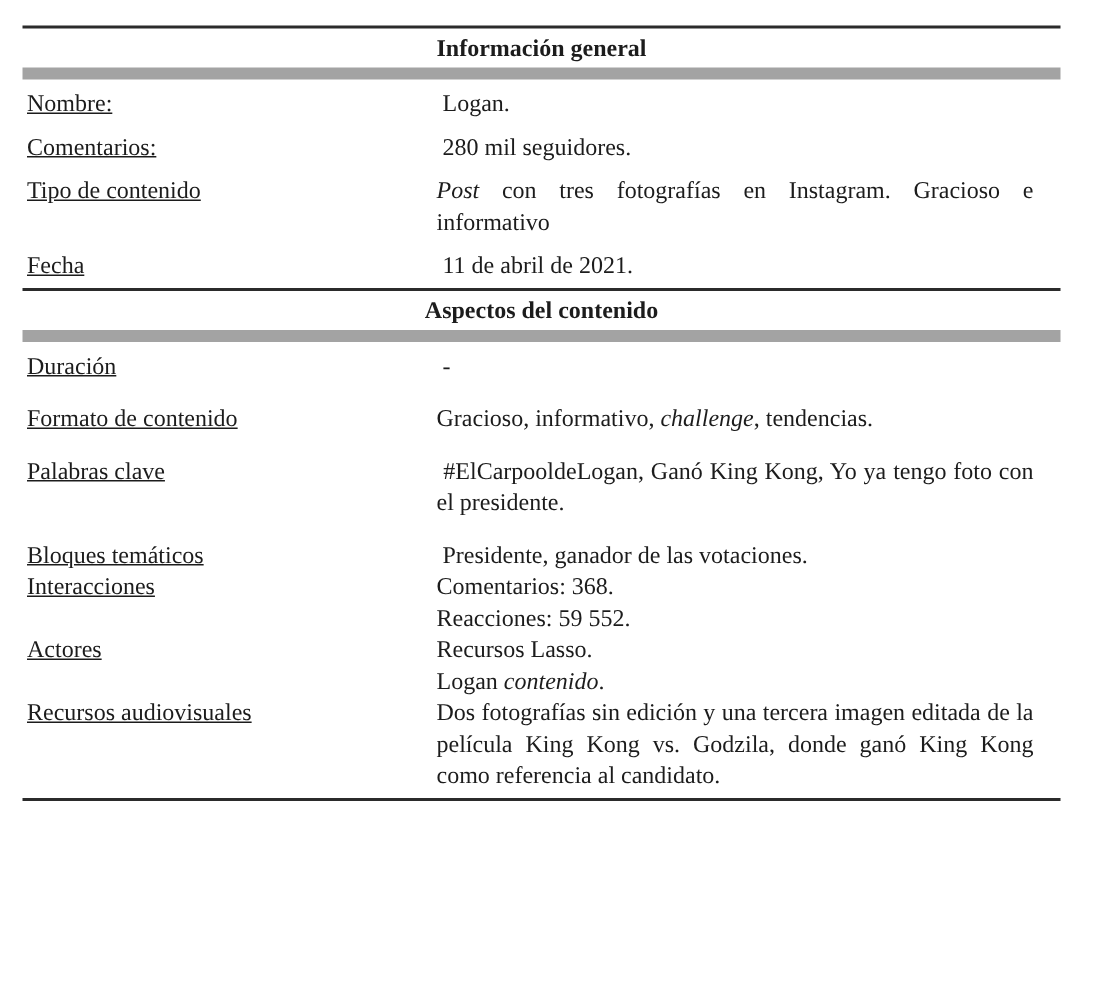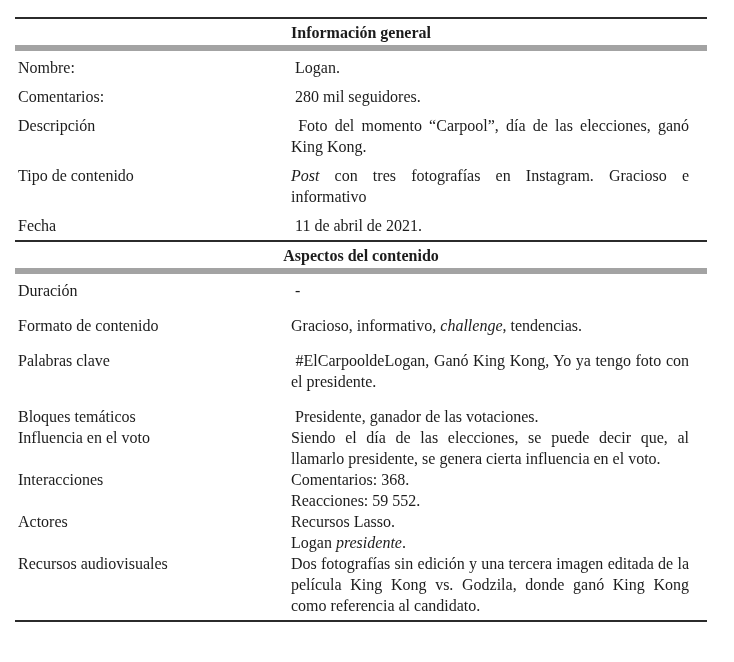--- a/index.html
+++ b/index.html
@@ -10,31 +10,31 @@
     color: #1c1c1c;
     overflow: hidden;
   }
   .doc-table {
     margin: 17px 0 0 15px;
     width: 692px;
     border-bottom: 2px solid #2b2b2b;
   }
   .section-header {
     border-top: 2px solid #2b2b2b;
-    border-bottom: 6px solid #a3a3a3;
+    border-bottom: 8px solid #a3a3a3;
     text-align: center;
     font-weight: bold;
     font-size: 16px;
     line-height: 21px;
     padding: 3px 0 2px 0;
   }
   .rows { padding: 6px 0 4px 0; }
   .row { display: flex; align-items: flex-start; }
   .cell { font-size: 16px; line-height: 21px; }
-  .cell.label { width: 276px; padding-left: 3px; flex: 0 0 auto; }
+  .cell.label { width: 276px; padding-left: 3px; flex: 0 0 auto; text-decoration: underline; }
   .cell.value { width: 416px; padding-right: 18px; flex: 0 0 auto; }
   .cell.value .para { text-align: justify; }
   .cell.value em { font-style: italic; }
   
   .rows.sec-0 .row { margin-bottom: 8px; }
   .rows.sec-0 .row:last-child { margin-bottom: 0; }
   
   .rows.sec-1 .row { margin-bottom: 0; }
   .rows.sec-1 .row:nth-child(1),
   .rows.sec-1 .row:nth-child(2),
@@ -50,26 +50,20 @@
         <div class="row">
           <div class="cell label">Nombre:</div>
           <div class="cell value">
             <p class="para"><span>&nbsp;Logan.</span></p>
           </div>
         </div>
         <div class="row">
           <div class="cell label">Comentarios:</div>
           <div class="cell value">
             <p class="para"><span>&nbsp;280 mil seguidores.</span></p>
-          </div>
-        </div>
-        <div class="row">
-          <div class="cell label">Descripción</div>
-          <div class="cell value">
-            <p class="para"><span>&nbsp;Foto del momento “Carpool”, día de las elecciones, ganó King Kong.</span></p>
           </div>
         </div>
         <div class="row">
           <div class="cell label">Tipo de contenido</div>
           <div class="cell value">
             <p class="para"><em>Post</em><span> con tres fotografías en Instagram. Gracioso e informativo</span></p>
           </div>
         </div>
         <div class="row">
           <div class="cell label">Fecha</div>
@@ -98,37 +92,31 @@
             <p class="para"><span>&nbsp;#ElCarpooldeLogan, Ganó King Kong, Yo ya tengo foto con el presidente.</span></p>
           </div>
         </div>
         <div class="row">
           <div class="cell label">Bloques temáticos</div>
           <div class="cell value">
             <p class="para"><span>&nbsp;Presidente, ganador de las votaciones.</span></p>
           </div>
         </div>
         <div class="row">
-          <div class="cell label">Influencia en el voto</div>
-          <div class="cell value">
-            <p class="para"><span>Siendo el día de las elecciones, se puede decir que, al llamarlo presidente, se genera cierta influencia en el voto.</span></p>
-          </div>
-        </div>
-        <div class="row">
           <div class="cell label">Interacciones</div>
           <div class="cell value">
             <p class="para"><span>Comentarios: 368.</span></p>
             <p class="para"><span>Reacciones: 59 552.</span></p>
           </div>
         </div>
         <div class="row">
           <div class="cell label">Actores</div>
           <div class="cell value">
             <p class="para"><span>Recursos Lasso.</span></p>
-            <p class="para"><span>Logan </span><em>presidente</em><span>.</span></p>
+            <p class="para"><span>Logan </span><em>contenido</em><span>.</span></p>
           </div>
         </div>
         <div class="row">
           <div class="cell label">Recursos audiovisuales</div>
           <div class="cell value">
             <p class="para"><span>Dos fotografías sin edición y una tercera imagen editada de la película King Kong vs. Godzila, donde ganó King Kong como referencia al candidato.</span></p>
           </div>
         </div>
       </div>
     </div>

